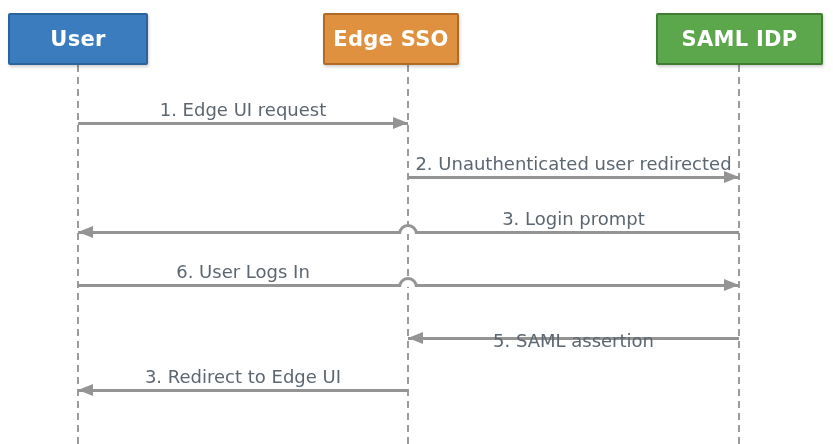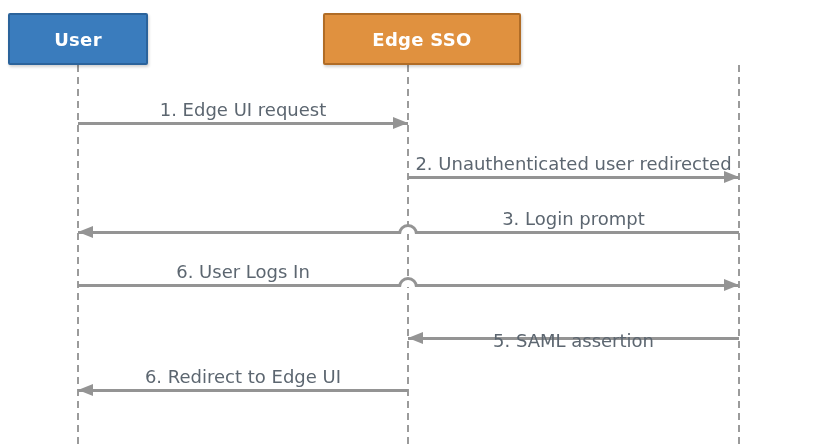--- a/index.html
+++ b/index.html
@@ -18,21 +18,21 @@
   .actor-box {
     position: absolute;
     top: 13px;
     height: 52px;
     border: 2px solid;
     border-radius: 2px;
     display: flex;
     align-items: center;
     justify-content: center;
     color: #ffffff;
-    font-size: 18px;
+    font-size: 21px;
     font-weight: 700;
     letter-spacing: 0.3px;
     box-shadow: 1px 2px 3px rgba(0,0,0,0.18);
     z-index: 5;
   }
 
   
   .lifeline {
     position: absolute;
     top: 65px;
@@ -86,22 +86,25 @@
 
 <div class="canvas">
 
   <div class="lifeline" style="left:77px;"></div>
   <div class="lifeline" style="left:407px;"></div>
   <div class="lifeline" style="left:738px;"></div>
 
   <div class="actor-box" style="left: 8px; width: 140px; background: rgb(58, 124, 189); border-color: rgb(43, 99, 155);">
     <span>User</span>
   </div>
-  <div class="actor-box" style="left: 323px; width: 198px; background: rgb(224, 145, 63); border-color: rgb(176, 108, 38);">
+  <div class="actor-box" style="left: 323px; width: 136px; background: rgb(224, 145, 63); border-color: rgb(176, 108, 38);">
     <span>Edge SSO</span>
+  </div>
+  <div class="actor-box" style="left: 656px; width: 167px; background: rgb(92, 167, 76); border-color: rgb(63, 125, 51);">
+    <span>SAML IDP</span>
   </div>
 
   <div>
     <div class="msg-label" style="left:78px;top:99px;width:330px;">1. Edge UI request</div>
     <div class="msg-line" style="left:78px;top:122px;width:330px;"></div>
     <div class="arrow-head right" style="left:393px;top:117px;"></div>
   </div>
 
   <div>
     <div class="msg-label" style="left:408px;top:153px;width:331px;">2. Unauthenticated user redirected</div>
@@ -123,18 +126,18 @@
     <div class="arrow-head right" style="left:724px;top:279px;"></div>
   </div>
 
   <div>
     <div class="msg-label" style="left:408px;top:314px;width:331px;margin-top:16px;">5. SAML assertion</div>
     <div class="msg-line" style="left:408px;top:337px;width:331px;"></div>
     <div class="arrow-head left" style="left:408px;top:332px;"></div>
   </div>
 
   <div>
-    <div class="msg-label" style="left:78px;top:366px;width:330px;">6. Redirect to Edge UI</div>
+    <div class="msg-label" style="left:78px;top:366px;width:330px;">3. Redirect to Edge UI</div>
     <div class="msg-line" style="left:78px;top:389px;width:330px;"></div>
     <div class="arrow-head left" style="left:78px;top:384px;"></div>
   </div>
 
 </div>
 
 </body></html>

